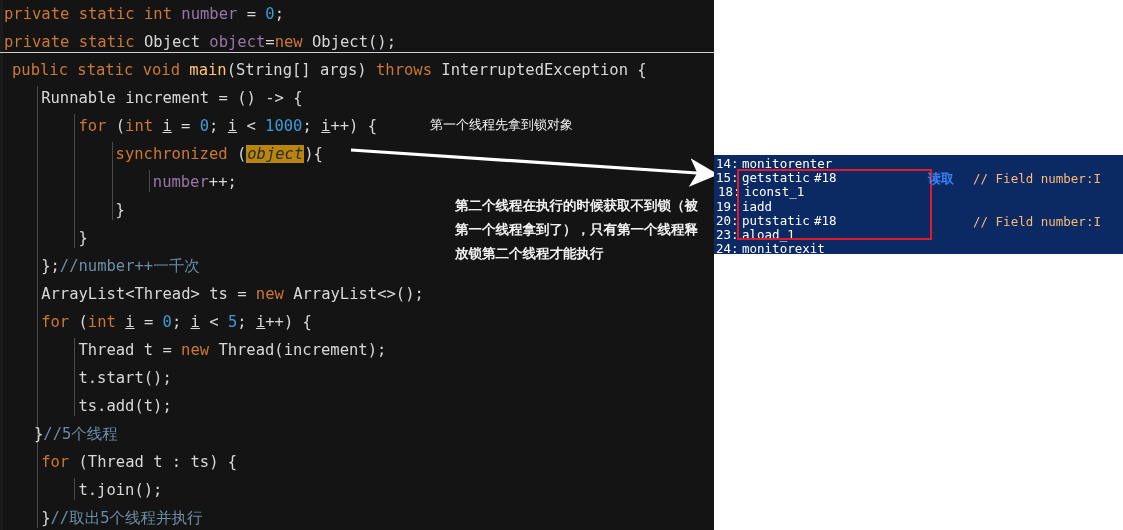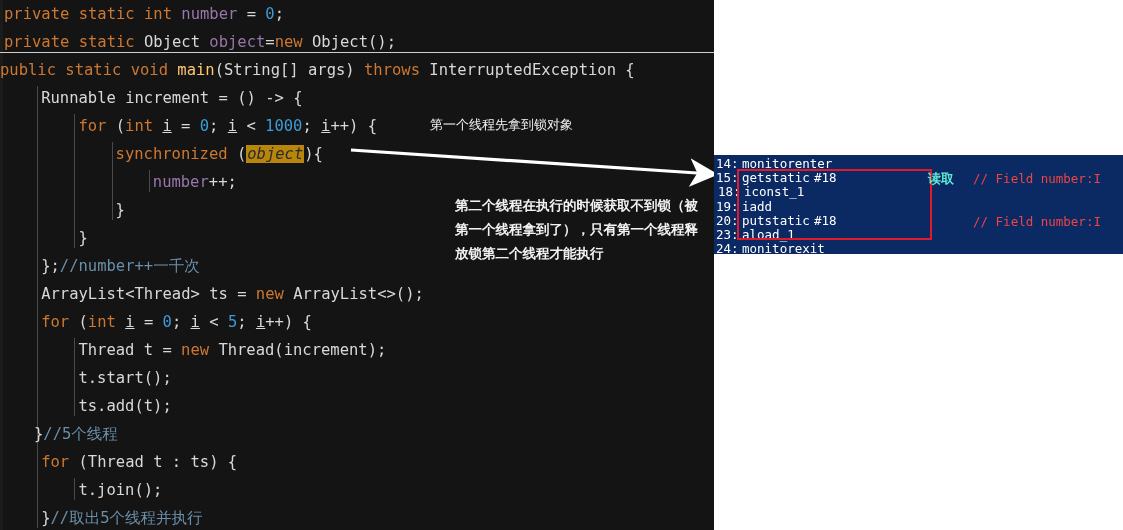--- a/index.html
+++ b/index.html
@@ -94,48 +94,48 @@
   #red-box{
     position:absolute;left:23px;top:14px;width:195px;height:71px;
     border:2.5px solid #e2182b;
     box-sizing:border-box;
     pointer-events:none;
   }
   
   #bc-label{
     position:absolute;left:214px;top:15px;
     font-family:Liberation Mono, monospace;
-    font-size:13px;font-weight:bold;color:#5eead4;
+    font-size:13px;font-weight:bold;color:#3b82f6;
     white-space:pre;
     text-align:center;
   }
   .bc-cmt{
     position:absolute;
     font-family:"DejaVu Sans Mono",monospace;
-    font-size:12.5px;color:#ef4444;white-space:pre;
+    font-size:12.5px;color:#fdba74;white-space:pre;
   }
 </style>
 </head>
 <body>
 
 <div id="editor">
   <div id="gutter-bar"></div>
   <div id="method-sep"></div>
   <div id="indent-guides">
       <div class="indent-guide" style="left: 37.2px; top: 86px; height: 442px;"></div>
       <div class="indent-guide" style="left: 74.4px; top: 114px; height: 134px;"></div>
       <div class="indent-guide" style="left: 111.6px; top: 142px; height: 78px;"></div>
       <div class="indent-guide" style="left: 148.8px; top: 170px; height: 22px;"></div>
       <div class="indent-guide" style="left: 74.4px; top: 338px; height: 78px;"></div>
       <div class="indent-guide" style="left: 74.4px; top: 478px; height: 22px;"></div>
     </div>
   <div id="code-lines">
       <div class="code-line" style="top: 0px; left: 4px;"><span class="kw">private</span><span class="plain"> </span><span class="kw">static</span><span class="plain"> </span><span class="kw">int</span><span class="plain"> </span><span class="field">number</span><span class="plain"> = </span><span class="num">0</span><span class="plain">;</span></div>
       <div class="code-line" style="top: 28px; left: 4px;"><span class="kw">private</span><span class="plain"> </span><span class="kw">static</span><span class="plain"> </span><span class="plain">Object</span><span class="plain"> </span><span class="field">object</span><span class="plain">=</span><span class="kw">new</span><span class="plain"> Object</span><span class="plain">()</span><span class="plain">;</span></div>
-      <div class="code-line" style="top: 56px; left: 0;"><span class="kw">public</span><span class="plain"> </span><span class="kw">static</span><span class="plain"> </span><span class="kw">void</span><span class="plain"> </span><span class="method">main</span><span class="plain">(String[] args) </span><span class="kw">throws</span><span class="plain"> InterruptedException {</span></div>
+      <div class="code-line" style="top: 56px; left: 12px;"><span class="kw">public</span><span class="plain"> </span><span class="kw">static</span><span class="plain"> </span><span class="kw">void</span><span class="plain"> </span><span class="method">main</span><span class="plain">(String[] args) </span><span class="kw">throws</span><span class="plain"> InterruptedException {</span></div>
       <div class="code-line" style="top: 84px; left: 41.2px;"><span class="plain">Runnable increment = () -&gt; {</span></div>
       <div class="code-line" style="top: 112px; left: 78.4px;"><span class="kw">for</span><span class="plain"> (</span><span class="kw">int</span><span class="plain"> </span><span class="localvar">i</span><span class="plain"> = </span><span class="num">0</span><span class="plain">; </span><span class="localvar">i</span><span class="plain"> &lt; </span><span class="num">1000</span><span class="plain">; </span><span class="localvar">i</span><span class="plain">++) {</span></div>
       <div class="code-line" style="top: 140px; left: 115.6px;"><span class="kw">synchronized</span><span class="plain"> (</span><span class="hl">object</span><span class="plain">){</span></div>
       <div class="code-line" style="top: 168px; left: 152.8px;"><span class="field">number</span><span class="plain">++;</span></div>
       <div class="code-line" style="top: 196px; left: 115.6px;"><span class="plain">}</span></div>
       <div class="code-line" style="top: 224px; left: 78.4px;"><span class="plain">}</span></div>
       <div class="code-line" style="top: 252px; left: 41.2px;"><span class="plain">};</span><span class="comment">//number++一千次</span></div>
       <div class="code-line" style="top: 280px; left: 41.2px;"><span class="plain">ArrayList&lt;Thread&gt; ts = </span><span class="kw">new</span><span class="plain"> ArrayList&lt;&gt;();</span></div>
       <div class="code-line" style="top: 308px; left: 41.2px;"><span class="kw">for</span><span class="plain"> (</span><span class="kw">int</span><span class="plain"> </span><span class="localvar">i</span><span class="plain"> = </span><span class="num">0</span><span class="plain">; </span><span class="localvar">i</span><span class="plain"> &lt; </span><span class="num">5</span><span class="plain">; </span><span class="localvar">i</span><span class="plain">++) {</span></div>
       <div class="code-line" style="top: 336px; left: 78.4px;"><span class="plain">Thread t = </span><span class="kw">new</span><span class="plain"> Thread(increment);</span></div>

